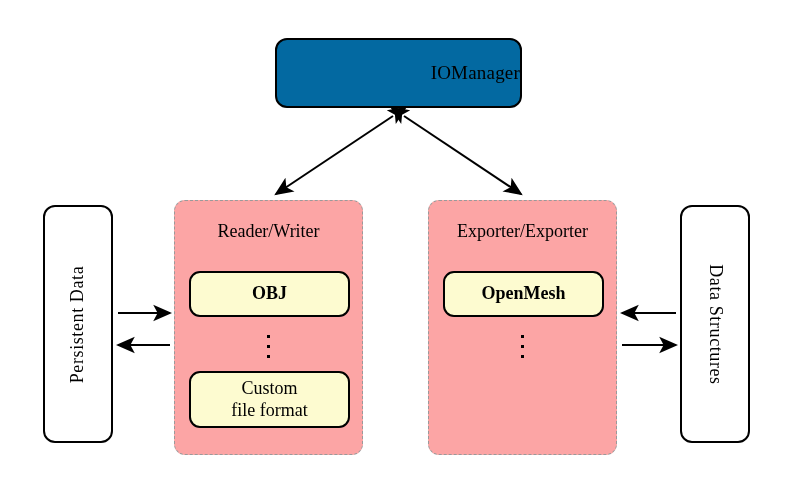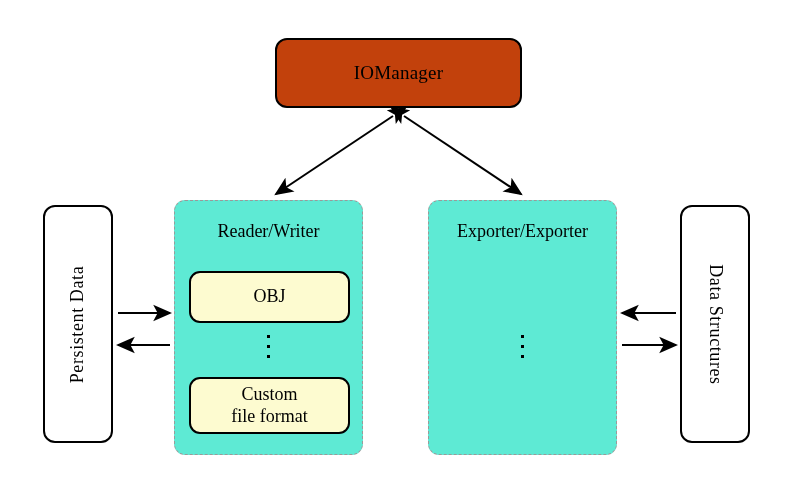--- a/index.html
+++ b/index.html
@@ -24,24 +24,24 @@
   
   .manager-node {
     position: absolute;
     left: 275px;
     top: 38px;
     width: 247px;
     height: 70px;
     box-sizing: border-box;
     border: 2.2px solid #000000;
     border-radius: 12px;
-    background: #c2410c;
-    display: flex;
-    align-items: center;
-    justify-content: center;
+    background: #0369a1;
+    display: flex;
+    align-items: center;
+    justify-content: flex-end;
   }
   .manager-label {
     font-size: 19px;
     letter-spacing: 0.2px;
     white-space: nowrap;
   }
 
   
   .side-box {
     position: absolute;
@@ -67,21 +67,21 @@
   .side-box.left  .side-label { transform: rotate(-90deg); }
   .side-box.right .side-label { transform: rotate(90deg); }
 
   
   .group-panel {
     position: absolute;
     top: 200px;
     width: 189px;
     height: 255px;
     box-sizing: border-box;
-    background: #5eead4;
+    background: #fca5a5;
     border: 1.6px dashed #9a9a9a;
     border-radius: 11px;
   }
   .group-panel.left-panel  { left: 174px; }
   .group-panel.right-panel { left: 428px; }
 
   .group-title {
     position: absolute;
     top: 20px;
     left: 0;
@@ -100,22 +100,22 @@
     border: 2.6px solid #000000;
     border-radius: 11px;
     background: #fdfbd0;
     display: flex;
     align-items: center;
     justify-content: center;
     text-align: center;
     line-height: 1.18;
     font-size: 18px;
   }
-  .item-box.first  { top: 70px; height: 52px; }
-  .item-box.second { top: 176px; height: 57px; }
+  .item-box.first  { top: 70px; height: 46px; font-weight: bold; }
+  .item-box.second { top: 170px; height: 57px; }
 
   
   .vdots {
     position: absolute;
     top: 134px;
     left: 0;
     width: 100%;
     display: flex;
     flex-direction: column;
     align-items: center;
@@ -184,20 +184,21 @@
     <div class="vdots">
       <i></i>
         <i></i>
         <i></i>
     </div>
     <div class="item-box second">Custom<br>file format</div>
   </div>
 
   <div class="group-panel right-panel">
     <div class="group-title">Exporter/Exporter</div>
+    <div class="item-box first">OpenMesh</div>
     <div class="vdots">
       <i></i>
         <i></i>
         <i></i>
     </div>
   </div>
 
 </div>
 
 </body></html>

